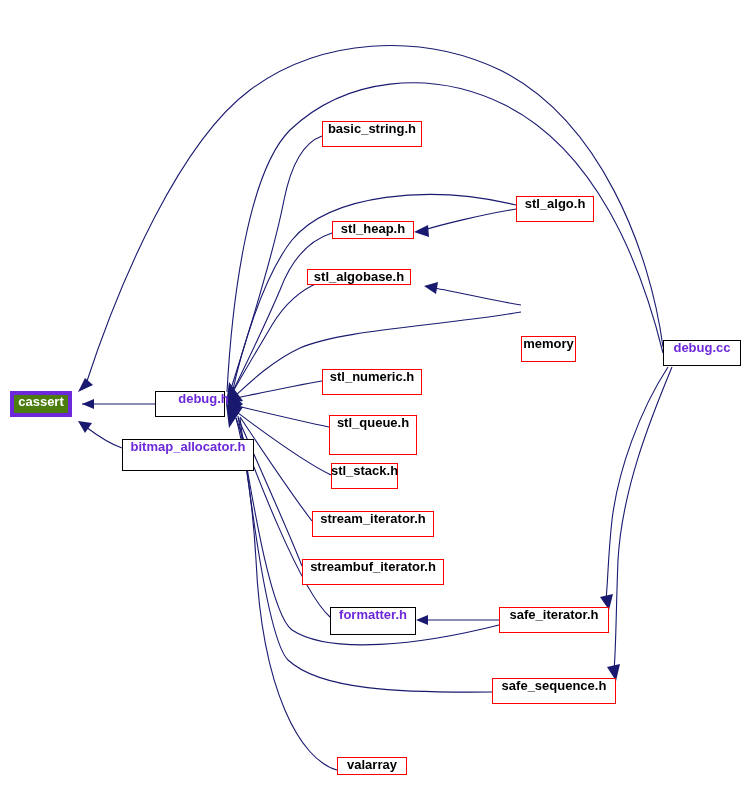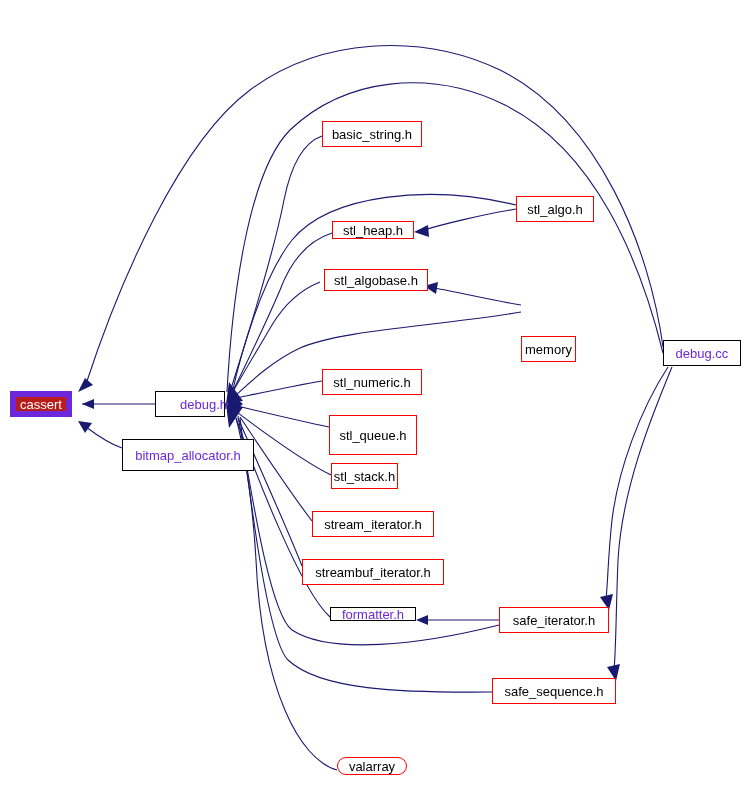--- a/index.html
+++ b/index.html
@@ -6,33 +6,33 @@
   #graph-root{
     position:relative;
     width:748px;height:787px;
     background:#ffffff;
     font-family:"Liberation Sans", sans-serif;
     overflow:hidden;
   }
   svg#graph-canvas{position:absolute;left:0;top:0;width:748px;height:787px;}
   .edge{fill:none;stroke:#191970;stroke-width:1.1;}
   .arrowhead{fill:#191970;stroke:none;}
-  .node-box{position:absolute;box-sizing:border-box;display:flex;align-items:center;justify-content:center;}
+  .node-box{position:absolute;box-sizing:border-box;display:flex;justify-content:center;font-weight:bold;}
   .node-box .node-label{
     font-family:"Liberation Sans", sans-serif;
     font-size:13px;
     line-height:1;
     white-space:nowrap;
     user-select:none;
   }
   .style-red{border:1px solid #ff0000;background:#ffffff;}
   .style-red .node-label{color:#000000;}
   .style-black{border:1px solid #000000;background:#ffffff;}
   .style-black .node-label{color:#6d28d9;}
-  .style-filled{border:6px solid #6d28d9;background:#b91c1c;}
+  .style-filled{border:4px solid #6d28d9;background:#4d7c0f;}
   .style-filled .node-label{color:#ffffff;}
 </style>
 </head>
 <body>
 
 <div id="graph-root">
 
   <svg id="graph-canvas" viewBox="0 0 748 787">
     <g>
 
@@ -110,21 +110,21 @@
       </div>
       <div class="node-box style-red" style="left: 322px; top: 121px; width: 100px; height: 26px;">
         <span class="node-label">basic_string.h</span>
       </div>
       <div class="node-box style-red" style="left: 516px; top: 196px; width: 78px; height: 26px;">
         <span class="node-label">stl_algo.h</span>
       </div>
       <div class="node-box style-red" style="left: 332px; top: 221px; width: 82px; height: 18px;">
         <span class="node-label">stl_heap.h</span>
       </div>
-      <div class="node-box style-red" style="left: 324px; top: 269px; width: 104px; height: 22px;">
+      <div class="node-box style-red" style="left: 307px; top: 269px; width: 104px; height: 16px;">
         <span class="node-label">stl_algobase.h</span>
       </div>
       <div class="node-box style-red" style="left: 521px; top: 293px; width: 55px; height: 26px; margin-top: 43px;">
         <span class="node-label">memory</span>
       </div>
       <div class="node-box style-black" style="left: 663px; top: 340px; width: 78px; height: 26px;">
         <span class="node-label">debug.cc</span>
       </div>
       <div class="node-box style-red" style="left: 322px; top: 369px; width: 100px; height: 26px;">
         <span class="node-label">stl_numeric.h</span>
@@ -134,27 +134,27 @@
       </div>
       <div class="node-box style-red" style="left: 331px; top: 463px; width: 67px; height: 26px;">
         <span class="node-label">stl_stack.h</span>
       </div>
       <div class="node-box style-red" style="left: 312px; top: 511px; width: 122px; height: 26px;">
         <span class="node-label">stream_iterator.h</span>
       </div>
       <div class="node-box style-red" style="left: 302px; top: 559px; width: 142px; height: 26px;">
         <span class="node-label">streambuf_iterator.h</span>
       </div>
-      <div class="node-box style-black" style="left: 330px; top: 607px; width: 86px; height: 14px;">
+      <div class="node-box style-black" style="left: 330px; top: 607px; width: 86px; height: 28px;">
         <span class="node-label">formatter.h</span>
       </div>
       <div class="node-box style-red" style="left: 499px; top: 607px; width: 110px; height: 26px;">
         <span class="node-label">safe_iterator.h</span>
       </div>
       <div class="node-box style-red" style="left: 492px; top: 678px; width: 124px; height: 26px;">
         <span class="node-label">safe_sequence.h</span>
       </div>
-      <div class="node-box style-red" style="left: 337px; top: 757px; width: 70px; height: 18px; border-radius: 11px;">
+      <div class="node-box style-red" style="left: 337px; top: 757px; width: 70px; height: 18px;">
         <span class="node-label">valarray</span>
       </div>
     </div>
 
 </div>
 
 </body></html>

